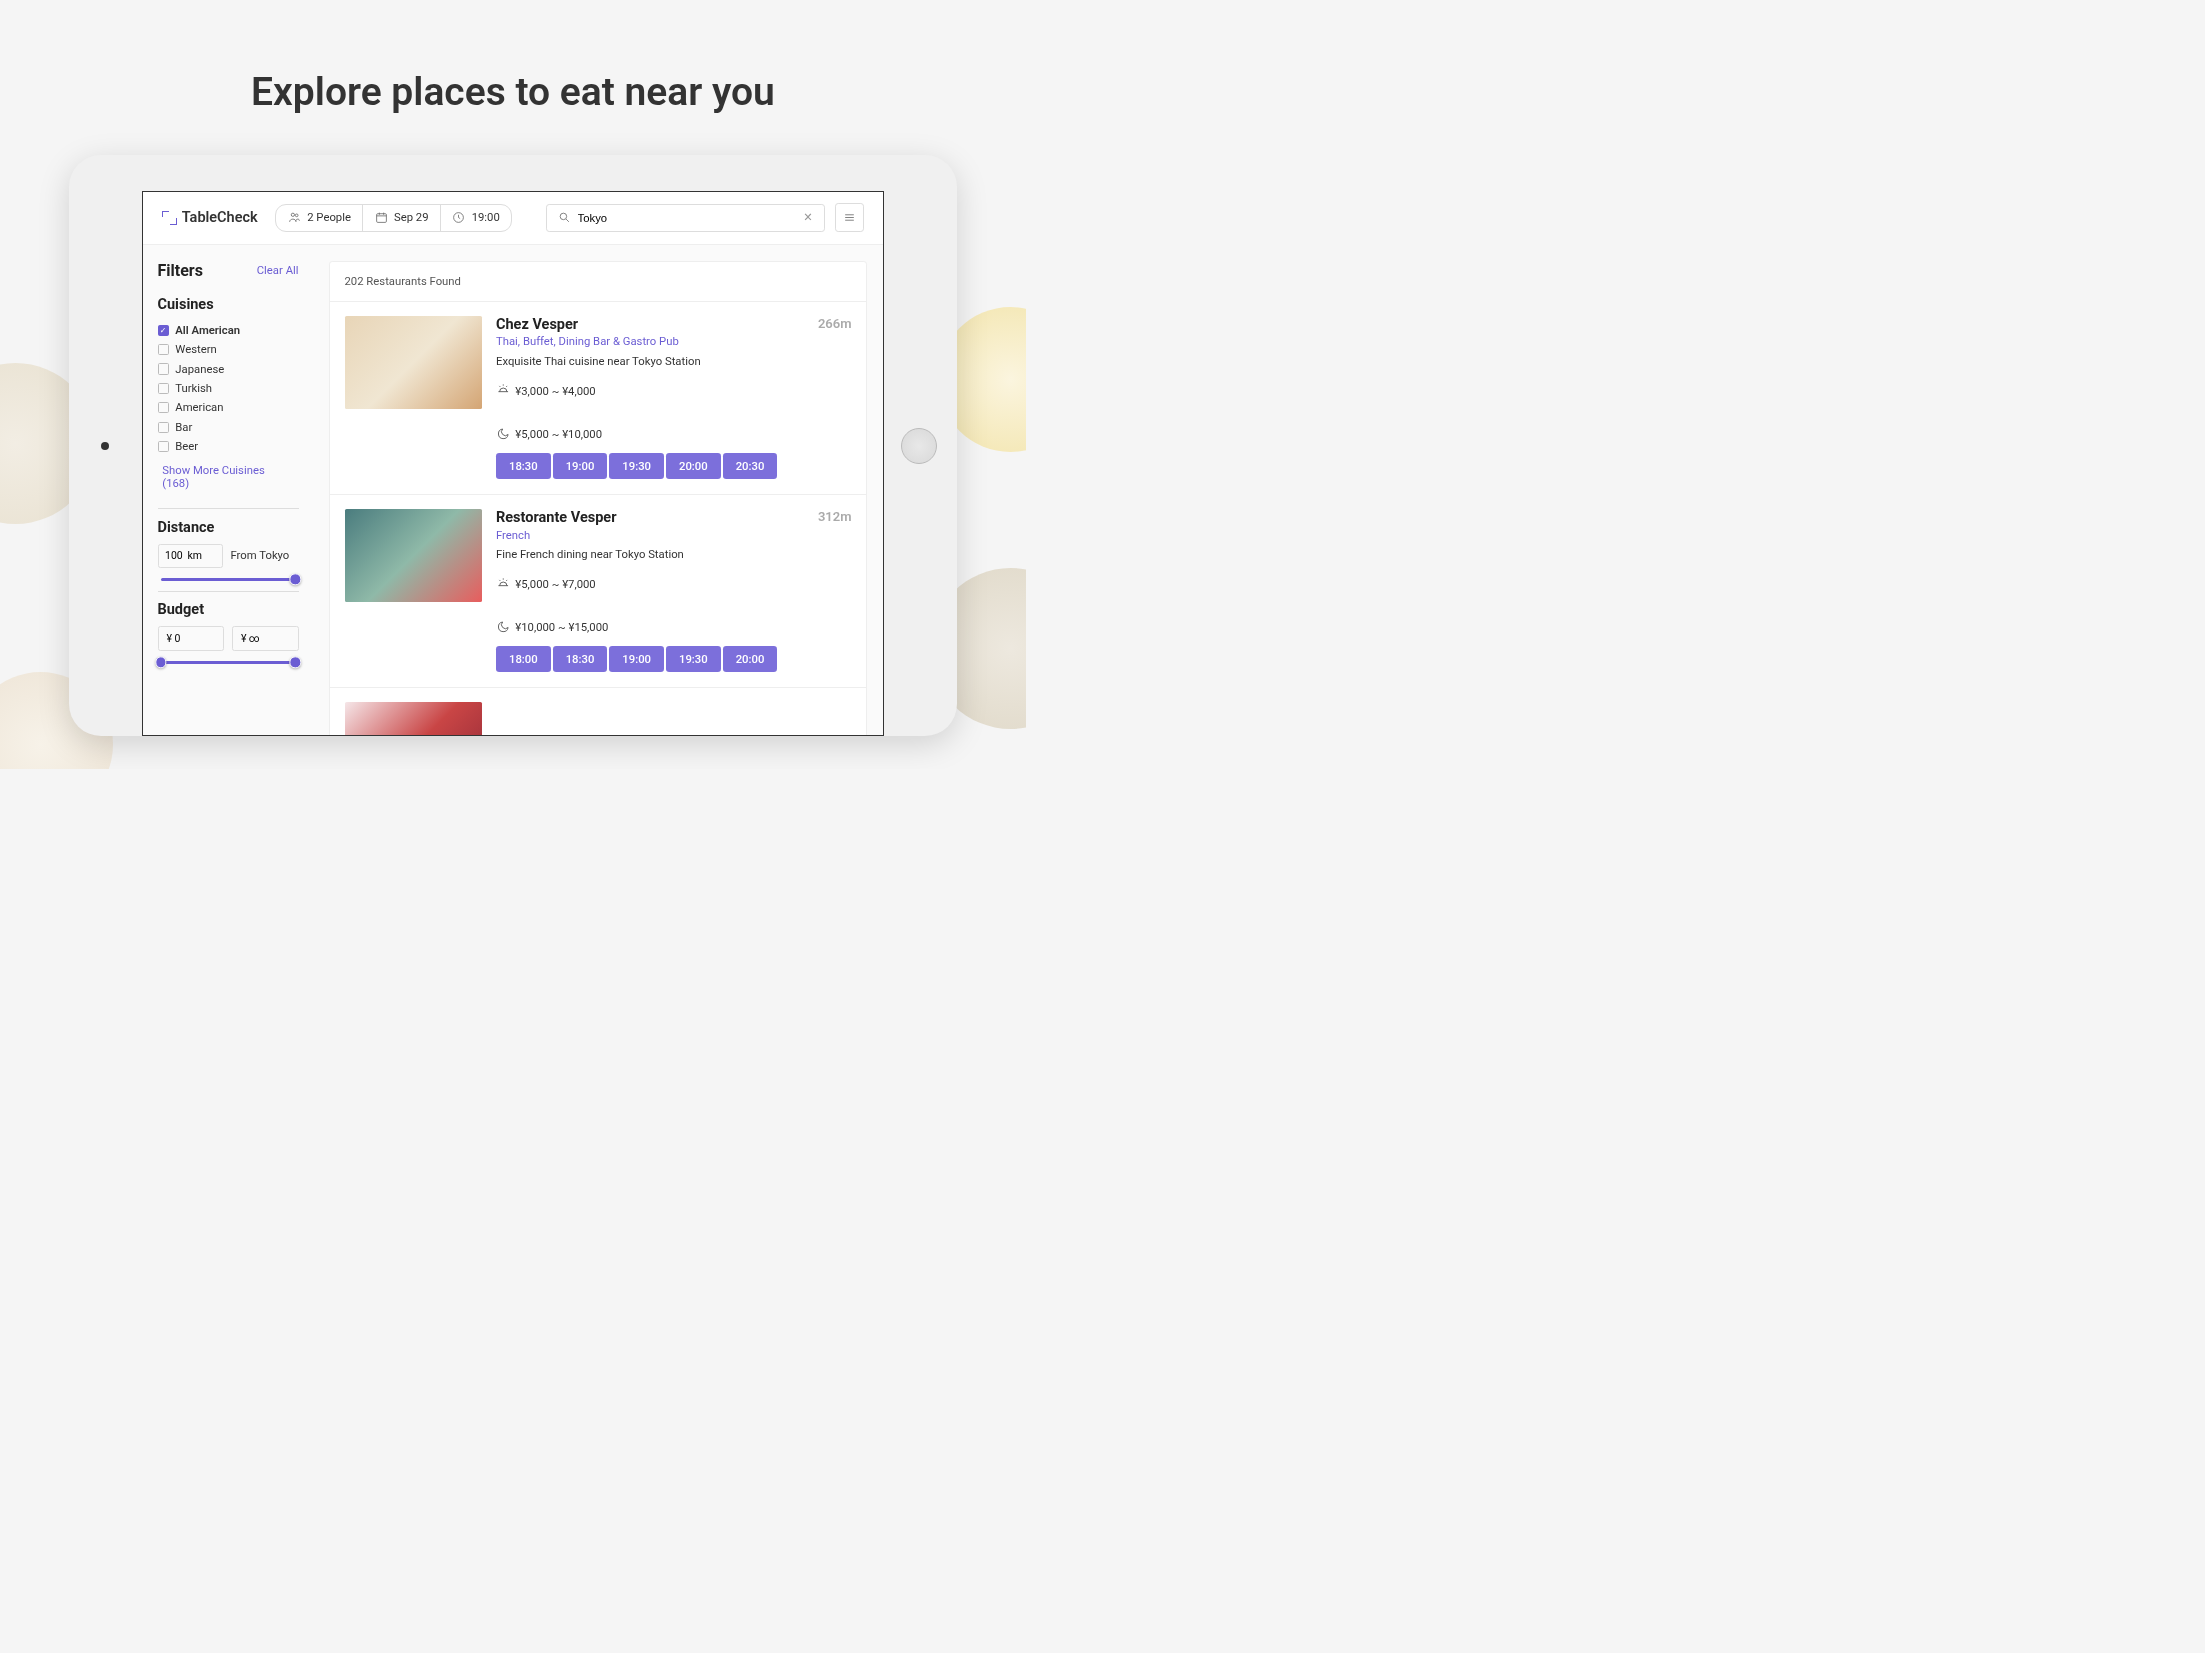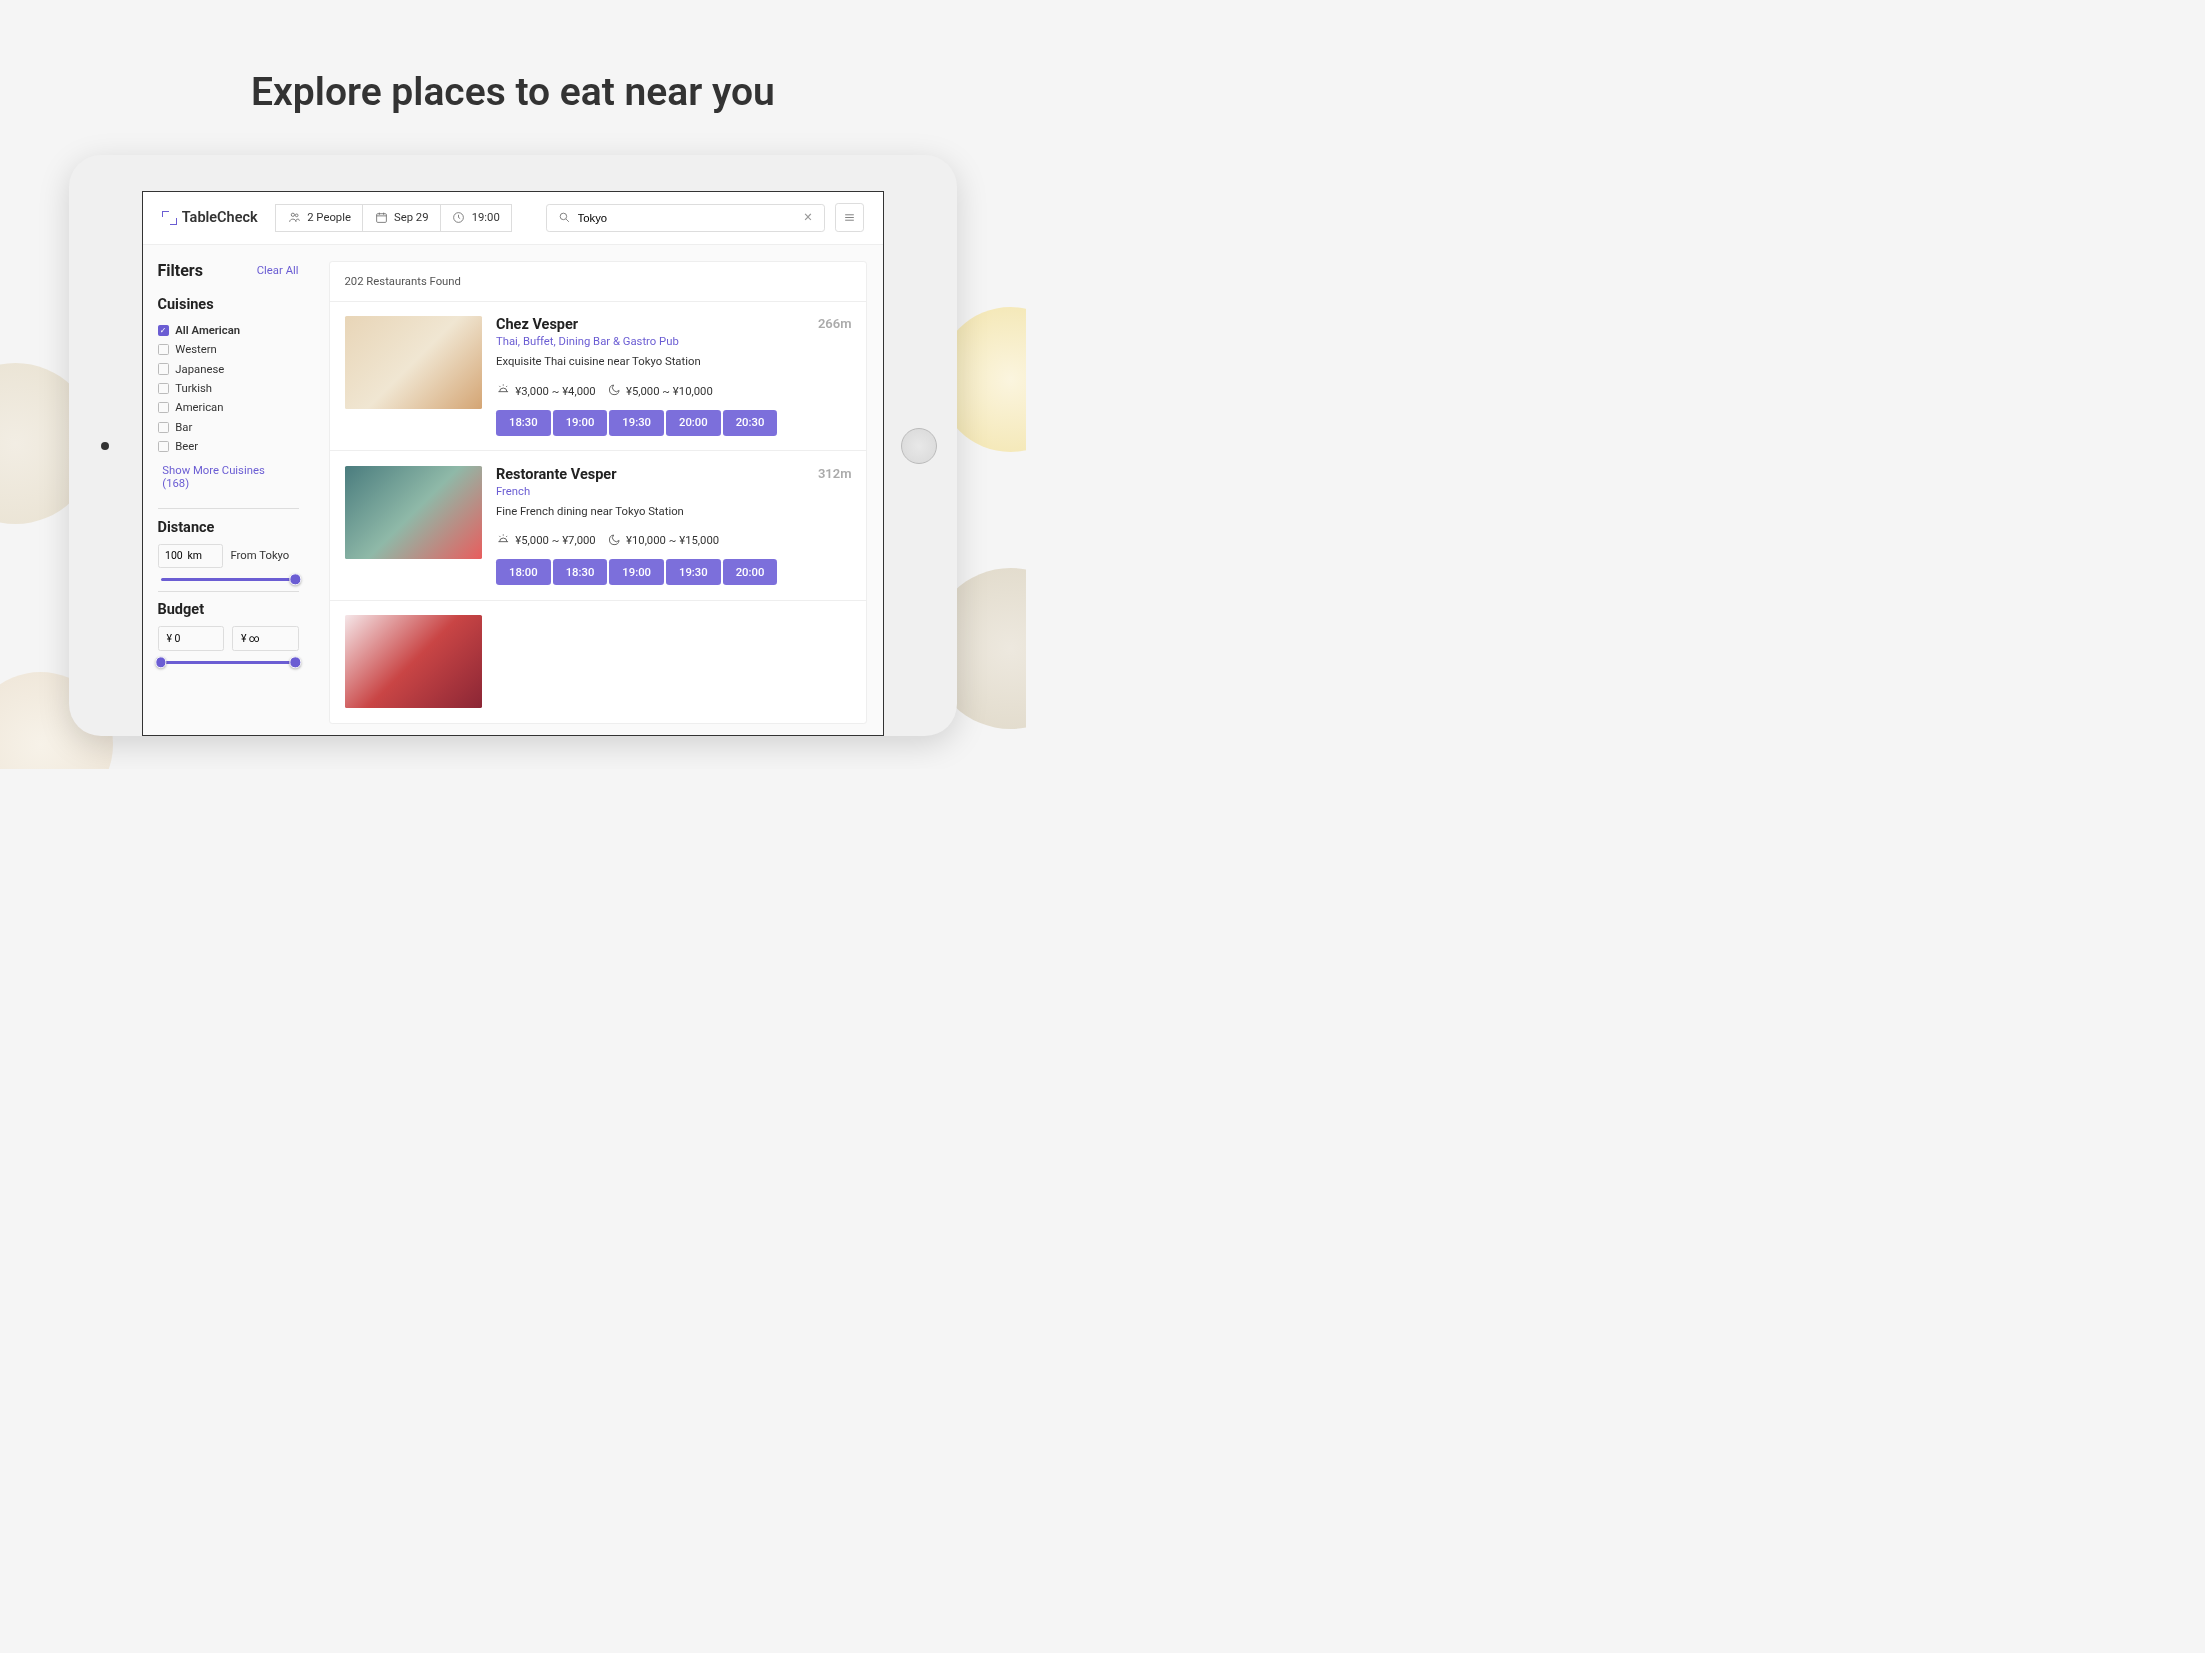--- a/index.html
+++ b/index.html
@@ -83,21 +83,21 @@
   position: absolute;
   width: 5.7px;
   height: 5.7px;
   border: 1.6px solid #6b5dd3;
 }
 .logo-icon::before { top: 0; left: 0; border-right: none; border-bottom: none; }
 .logo-icon::after { bottom: 0; right: 0; border-left: none; border-top: none; }
 .search-group {
   display: flex;
   border: 0.8px solid #ddd;
-  border-radius: 0;
+  border-radius: 11px;
   overflow: hidden;
 }
 .search-seg {
   display: flex;
   align-items: center;
   gap: 6.5px;
   padding: 6.5px 11.3px;
   border-right: 0.8px solid #ddd;
   font-size: 11.3px;
   color: #333;
@@ -234,21 +234,21 @@
 }
 .rest-img.breakfast { background: linear-gradient(135deg, #e8d5b7, #f0e6d2, #d4a574); }
 .rest-img.french { background: linear-gradient(135deg, #4a7c7e, #8fb9a8, #e85d5d); }
 .rest-img.dessert { background: linear-gradient(135deg, #f5e6e8, #c94545, #8b2635); }
 .rest-body { flex: 1; }
 .rest-head { display: flex; justify-content: space-between; align-items: flex-start; }
 .rest-name { font-size: 14.5px; font-weight: 700; color: #222; }
 .rest-dist { font-size: 13px; color: #aaa; font-weight: 600; }
 .rest-tags { color: #6b5dd3; font-size: 11.3px; margin: 2.4px 0 6.5px; }
 .rest-desc { font-size: 11.3px; color: #333; margin-bottom: 14.5px; }
-.price-row { display: flex; gap: 11px; margin-bottom: 9.7px; }
+.price-row { display: flex; gap: 26px; margin-bottom: 9.7px; flex-direction: column; }
 .price-item { display: flex; align-items: center; gap: 4.8px; font-size: 11.3px; color: #333; }
 .price-icon { width: 14.5px; height: 14.5px; }
 .time-slots { display: flex; gap: 2px; justify-content: flex-start; }
 .time-slot {
   background: #7c6fdb;
   color: #fff;
   padding: 6.5px 13px;
   border-radius: 3.2px;
   font-size: 11.3px;
   font-weight: 500;

